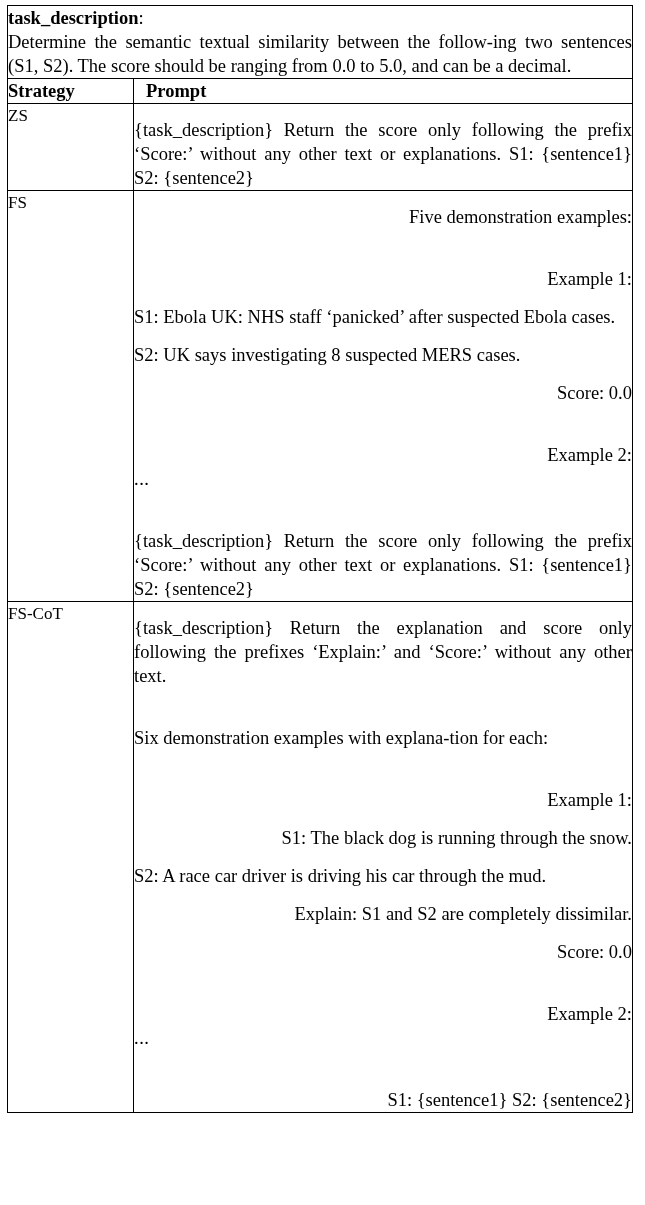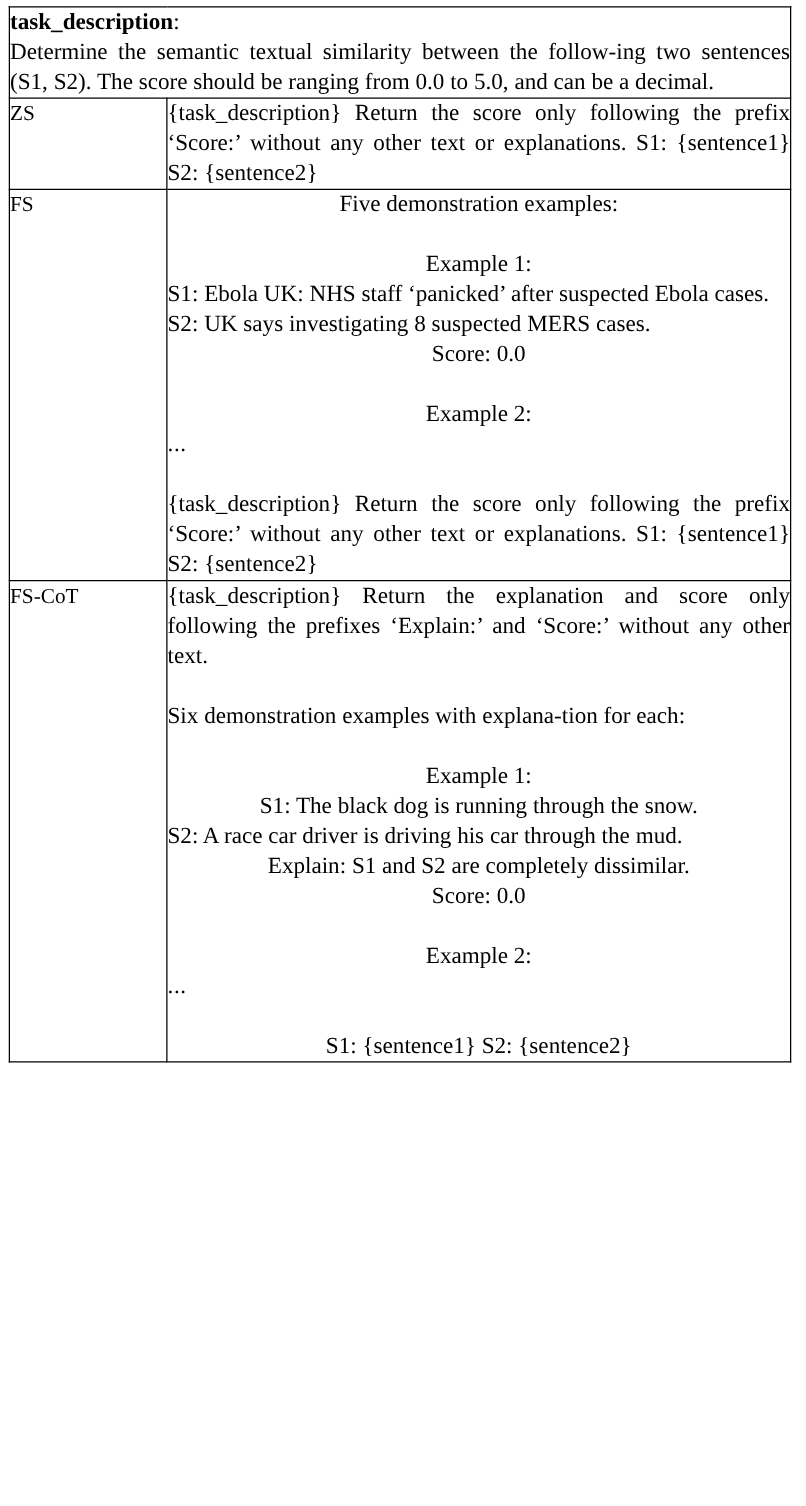--- a/index.html
+++ b/index.html
@@ -80,23 +80,24 @@
   .prompt-cell {
     font-size: 18.5px;
     line-height: 24px;
     padding: 4px 10px 6px 12px;
   }
 
   .para {
     display: block;
     text-align: justify;
     text-justify: inter-word;
+    margin-top: 14px;
   }
   .para.plain {
-    text-align: center;
+    text-align: right;
   }
   .spacer {
     display: block;
     height: 24px;
     line-height: 24px;
   }
   .ellipsis {
     display: block;
     text-align: left;
     letter-spacing: 0.5px;
@@ -110,20 +111,24 @@
     <colgroup>
       <col class="col-strategy">
       <col class="col-prompt">
     </colgroup>
     <tbody>
       <tr>
         <td class="desc-cell" colspan="2">
           <span class="desc-title"><span>task_description</span><span class="colon">:</span></span>
           <span class="desc-body">Determine the semantic textual similarity between the follow‐ing two sentences (S1, S2). The score should be ranging from 0.0 to 5.0, and can be a decimal.</span>
         </td>
+      </tr>
+      <tr>
+        <td class="th-cell">Strategy</td>
+        <td class="th-cell prompt-head">Prompt</td>
       </tr>
     </tbody>
     <tbody id="rows-body">
         <tr>
           <td class="strategy-cell">ZS</td>
           <td class="prompt-cell">
             <span class="para">{task_description} Return the score only following the prefix ‘Score:’ without any other text or explanations. S1: {sentence1} S2: {sentence2}</span>
           </td>
         </tr>
         <tr>

